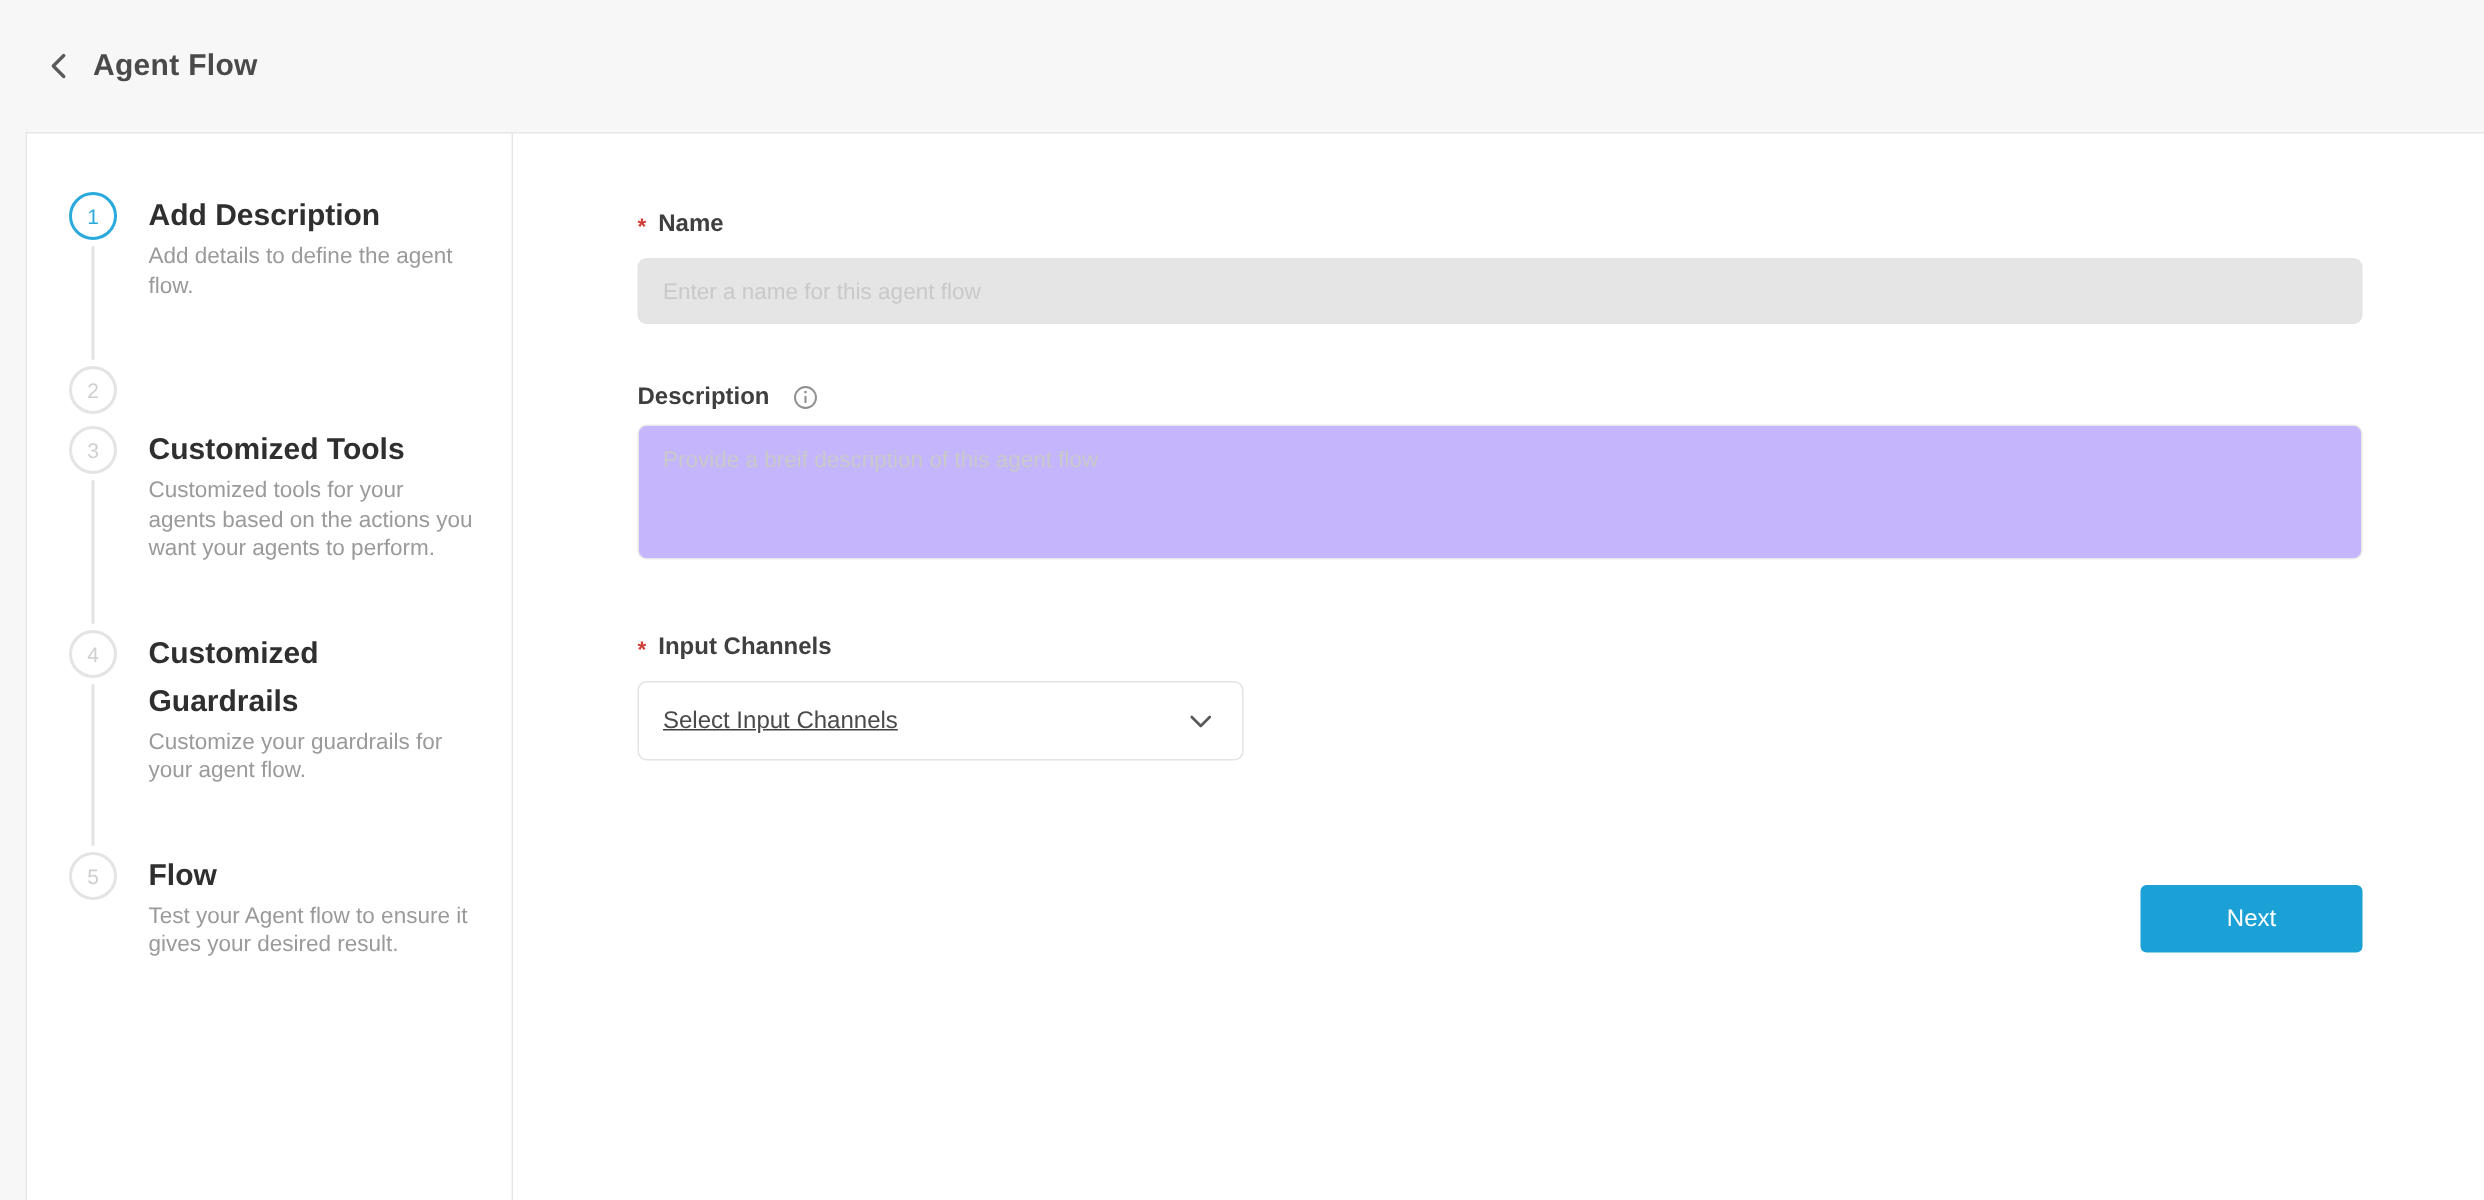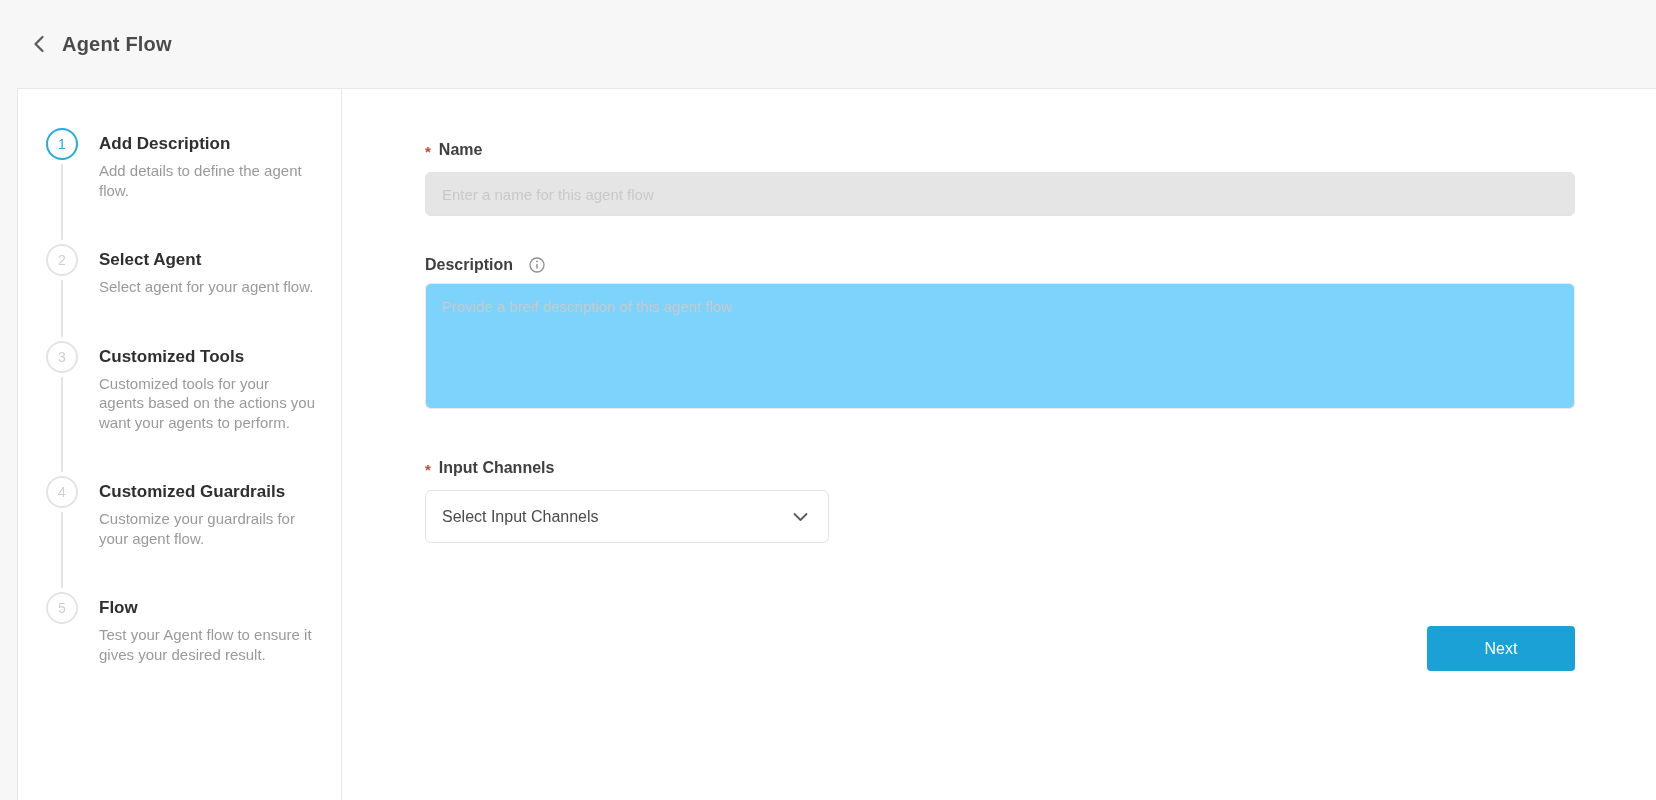--- a/index.html
+++ b/index.html
@@ -77,21 +77,21 @@
     margin: 4px 0;
     border-radius: 1px;
   }
   .step:last-child .step-line { display: none; }
   .step-text {
     margin-left: 21px;
     padding-bottom: 44px;
     width: 218px;
   }
   .step-title {
-    font-size: 17px;
+    font-size: 20px;
     font-weight: 700;
     color: #2f2f2f;
     line-height: 32px;
     margin-top: 0px;
   }
   .step-desc {
     font-size: 15px;
     color: #9a9a9a;
     line-height: 1.3;
     margin-top: 1px;
@@ -129,44 +129,45 @@
     color: #3f3f3f;
     outline: none;
     background: #e5e5e5;
   }
   .text-input::placeholder, .textarea-input::placeholder { color: #c9c9c9; }
   .desc-label-row { margin-top: 40px; gap: 16px; }
   .info-icon { display: inline-flex; cursor: pointer; }
   .textarea-input {
     margin-top: 9px;
     width: 100%;
-    height: 126px;
+    height: 90px;
     border: 1px solid #e9e9e9;
     border-radius: 6px;
     padding: 14px 16px;
     font-size: 15px;
     font-family: "Liberation Sans", sans-serif;
     color: #3f3f3f;
     resize: none;
     outline: none;
-    background: #7dd3fc;
+    background: #c4b5fd;
   }
   .channels-label-row { margin-top: 50px; }
   .select-box {
     margin-top: 13px;
     width: 404px;
     height: 53px;
     border: 1px solid #e3e3e3;
     border-radius: 6px;
     display: flex;
     align-items: center;
     justify-content: space-between;
     padding: 0 20px 0 16px;
     cursor: pointer;
     background: #fff;
+    text-decoration: underline;
   }
   .select-value {
     font-size: 16px;
     color: #4a4a4a;
   }
   .next-btn {
     margin-top: 83px;
     margin-left: auto;
     width: 148px;
     height: 45px;
@@ -206,24 +207,20 @@
         <div class="step-title">Add Description</div>
         <div class="step-desc">Add details to define the agent flow.</div>
       </div>
     </div>
 
     <div class="step">
       <div class="step-rail">
         <div class="step-circle">2</div>
         <div class="step-line"></div>
       </div>
-      <div class="step-text">
-        <div class="step-title">Select Agent</div>
-        <div class="step-desc">Select agent for your agent flow.</div>
-      </div>
     </div>
 
     <div class="step">
       <div class="step-rail">
         <div class="step-circle">3</div>
         <div class="step-line"></div>
       </div>
       <div class="step-text">
         <div class="step-title">Customized Tools</div>
         <div class="step-desc">Customized tools for your agents based on the actions you want your agents to perform.</div>

